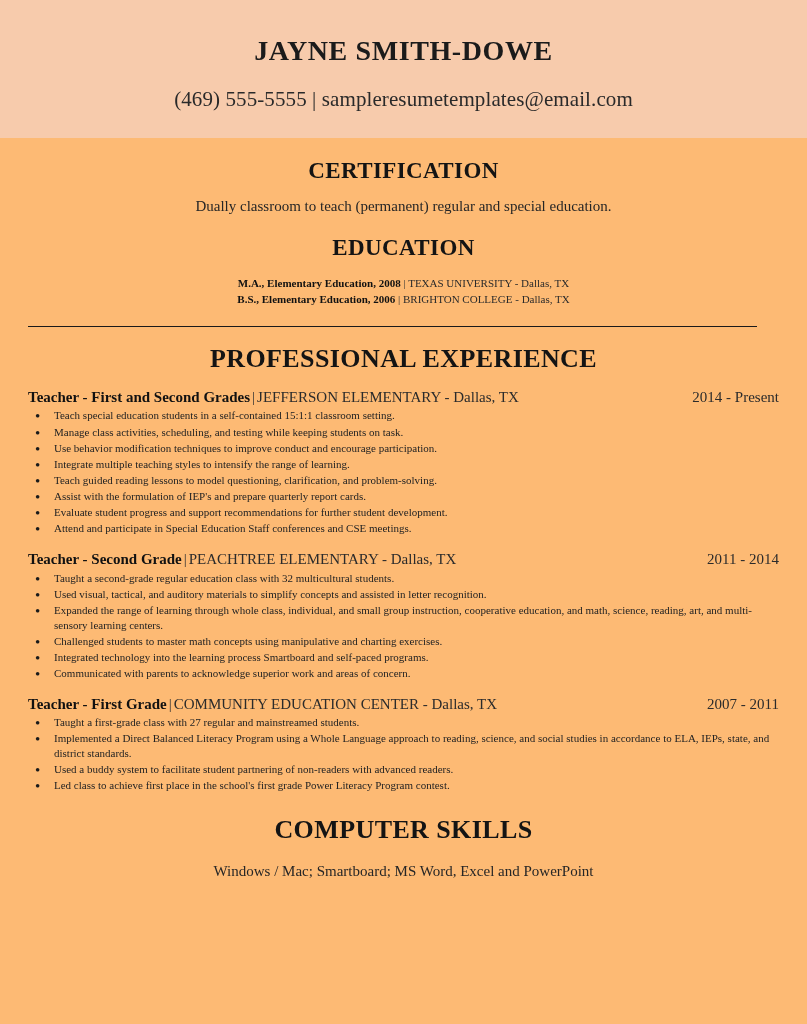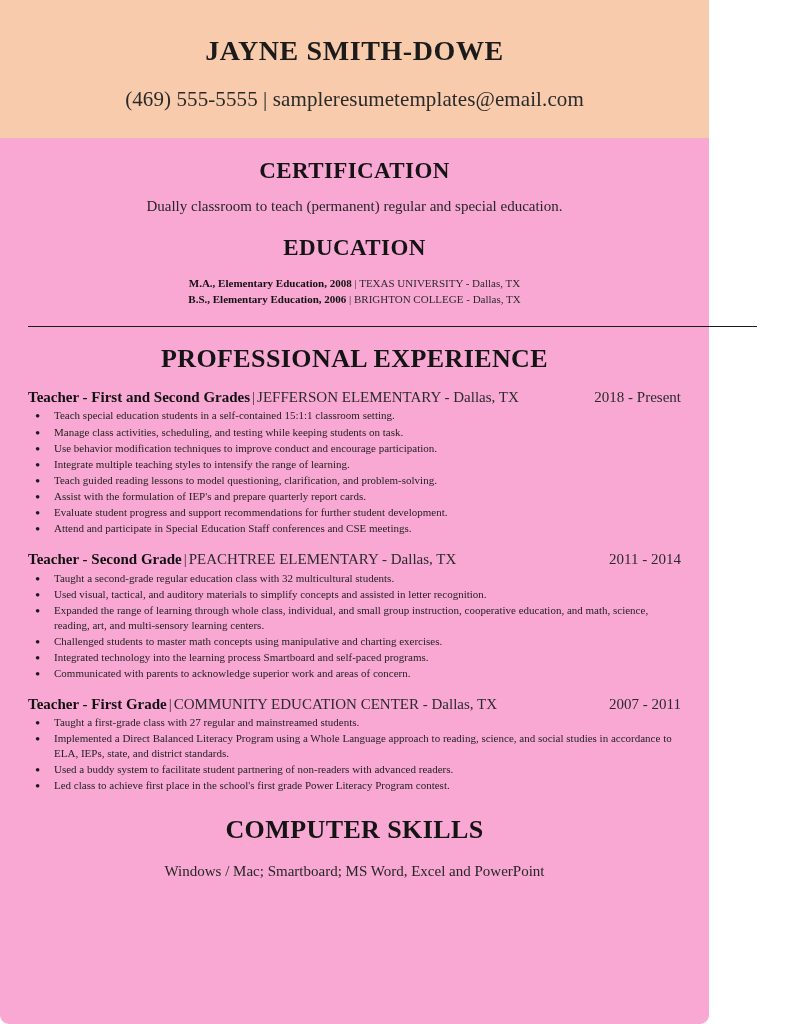--- a/index.html
+++ b/index.html
@@ -10,24 +10,23 @@
   body {
     width: 807px;
     height: 1024px;
     font-family: "Liberation Serif", "DejaVu Serif", serif;
     color: #1a1a1a;
     overflow: hidden;
   }
 
   .page {
     position: relative;
-    width: 709px;
+    width: 807px;
     height: 1024px;
-    background: #f9a8d4;
-    border-radius: 9px;
+    background: #fdba74;
   }
 
   
   .header-band {
     background: #f7cbac;
     padding: 36px 0 26px 0;
     text-align: center;
   }
   .full-name {
     font-size: 28px;
@@ -178,21 +177,21 @@
     <hr class="divider">
 
     <div>
       <div class="section-heading large" style="margin-top:17px;">PROFESSIONAL EXPERIENCE</div>
 
       <div class="experience-block">
         <div class="job-header">
           <div class="job-left">
             <span class="job-title">Teacher - First and Second Grades</span><span class="job-sep">|</span><span class="job-company">JEFFERSON ELEMENTARY - Dallas, TX</span>
           </div>
-          <div class="job-dates">2018 - Present</div>
+          <div class="job-dates">2014 - Present</div>
         </div>
         <ul class="bullets">
           <li>Teach special education students in a self-contained 15:1:1 classroom setting.</li>
           <li>Manage class activities, scheduling, and testing while keeping students on task.</li>
           <li>Use behavior modification techniques to improve conduct and encourage participation.</li>
           <li>Integrate multiple teaching styles to intensify the range of learning.</li>
           <li>Teach guided reading lessons to model questioning, clarification, and problem-solving.</li>
           <li>Assist with the formulation of IEP's and prepare quarterly report cards.</li>
           <li>Evaluate student progress and support recommendations for further student development.</li>
           <li>Attend and participate in Special Education Staff conferences and CSE meetings.</li>

